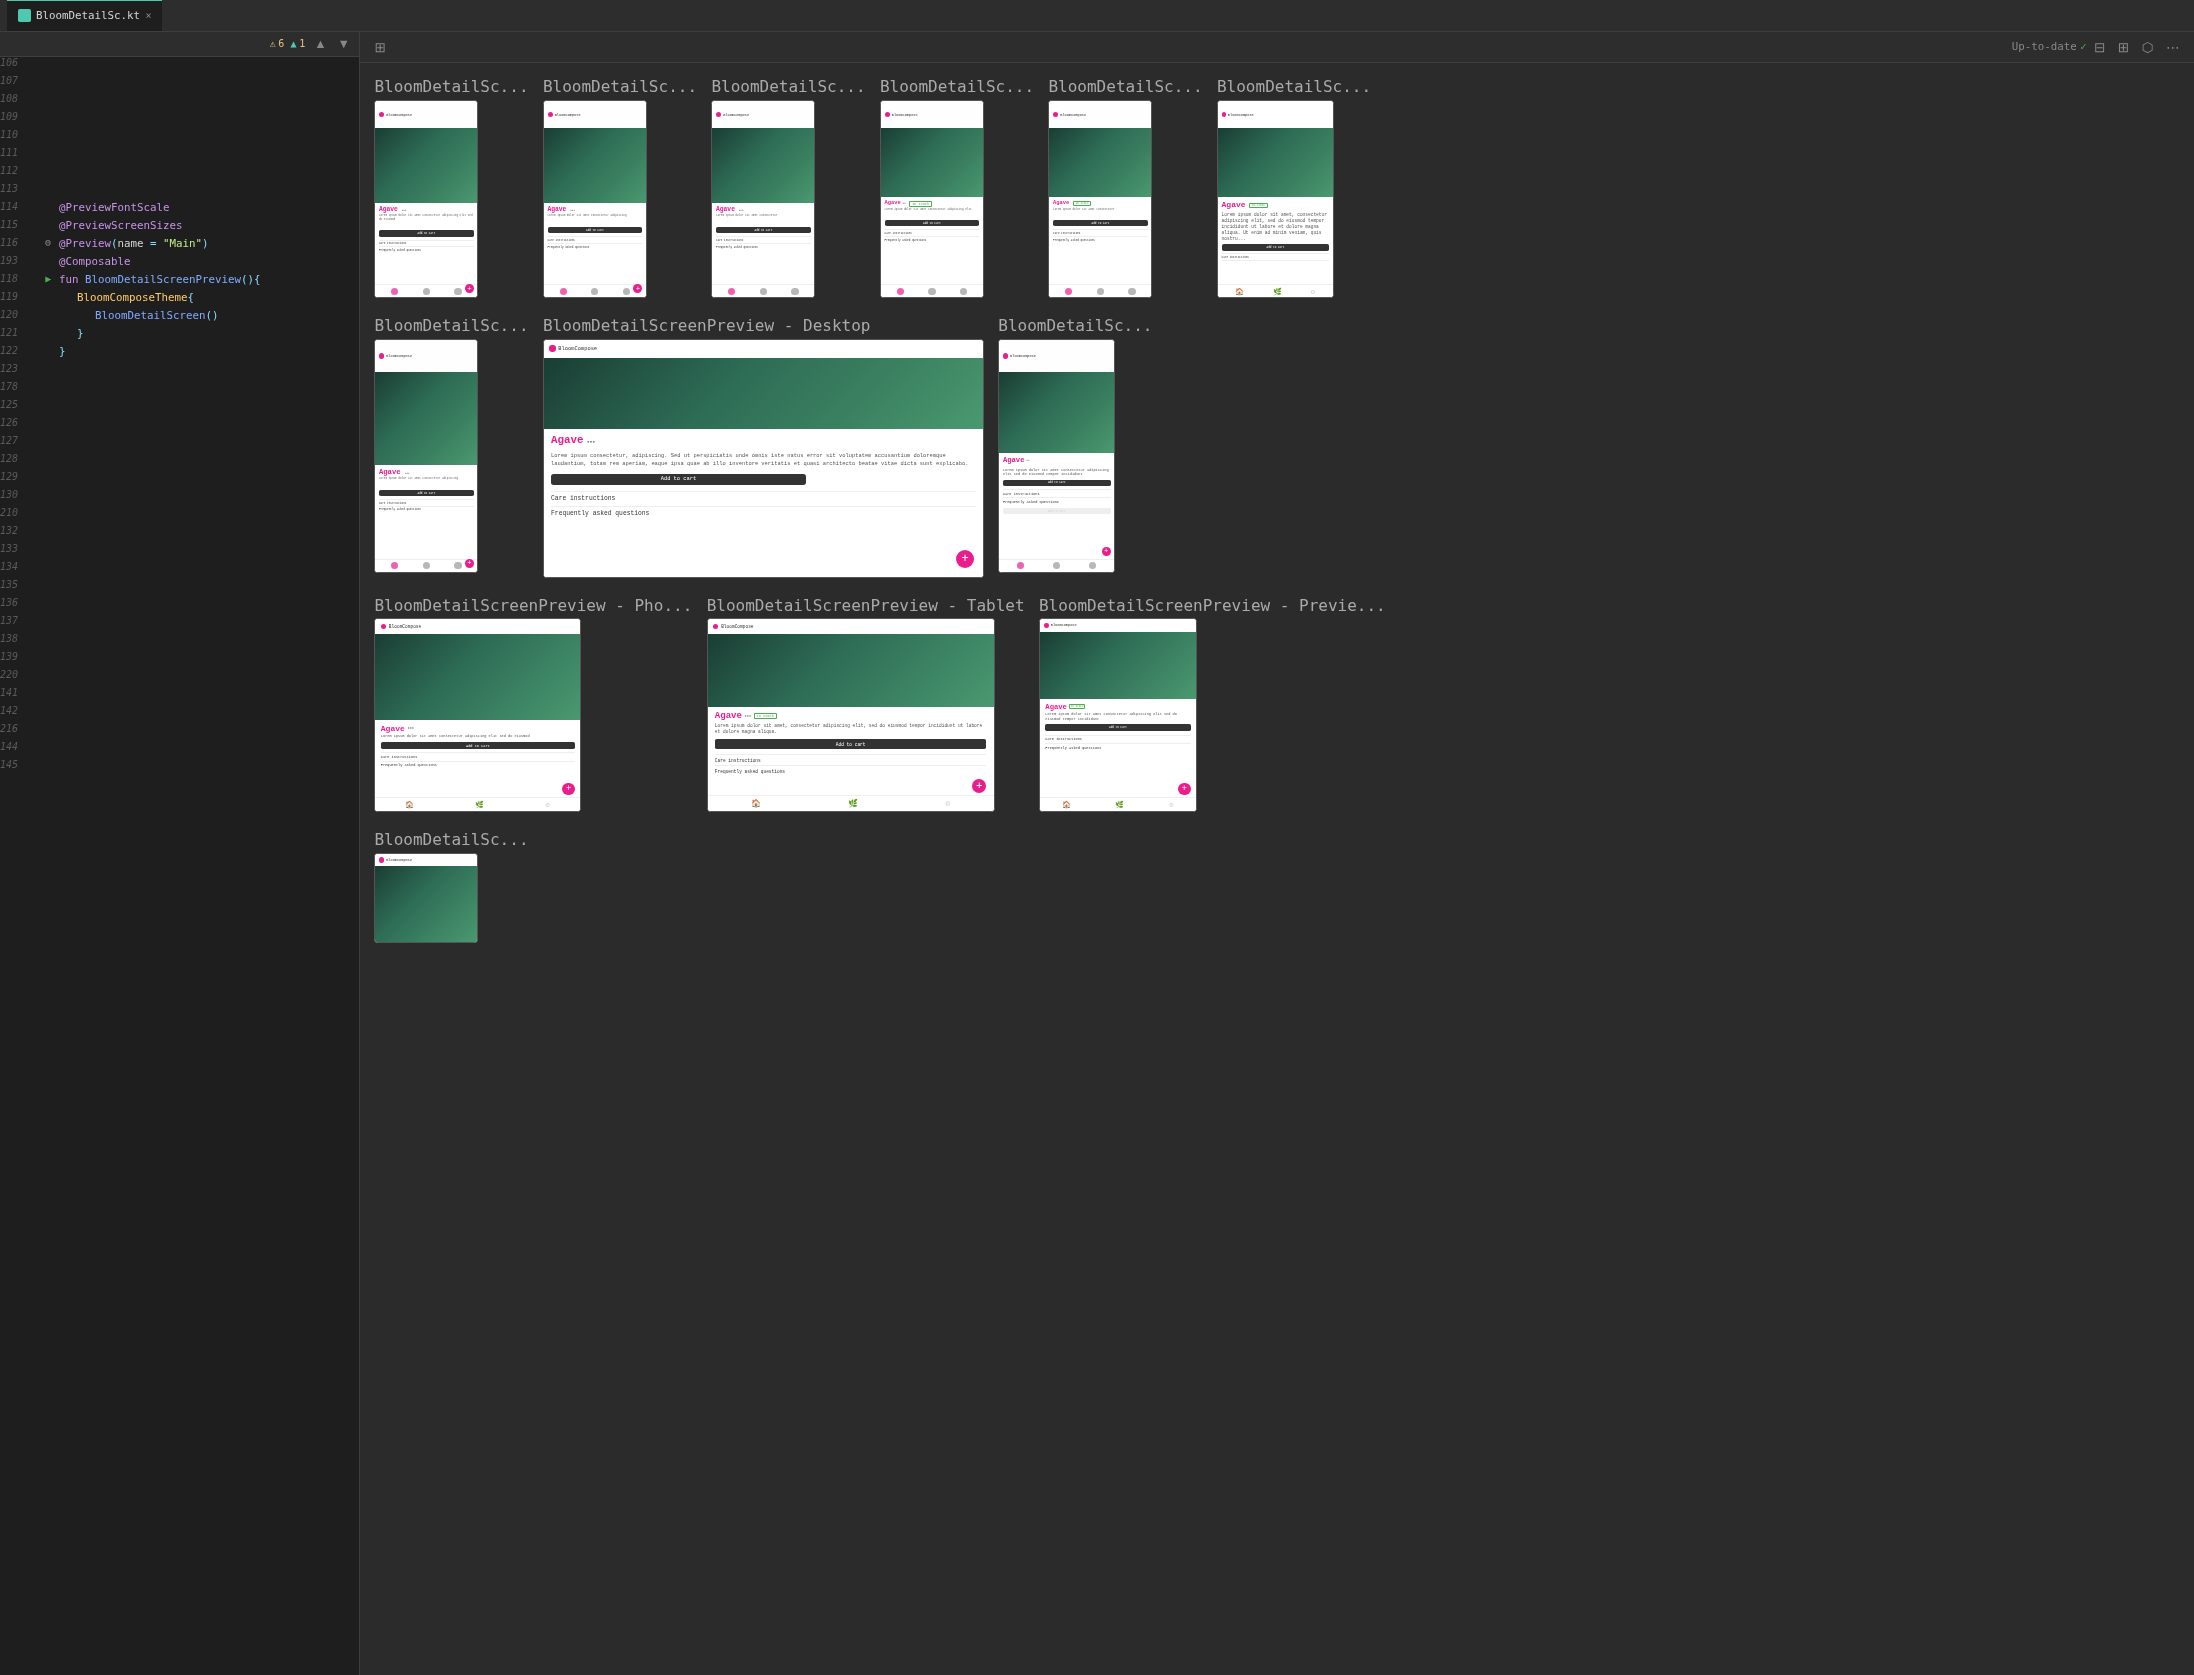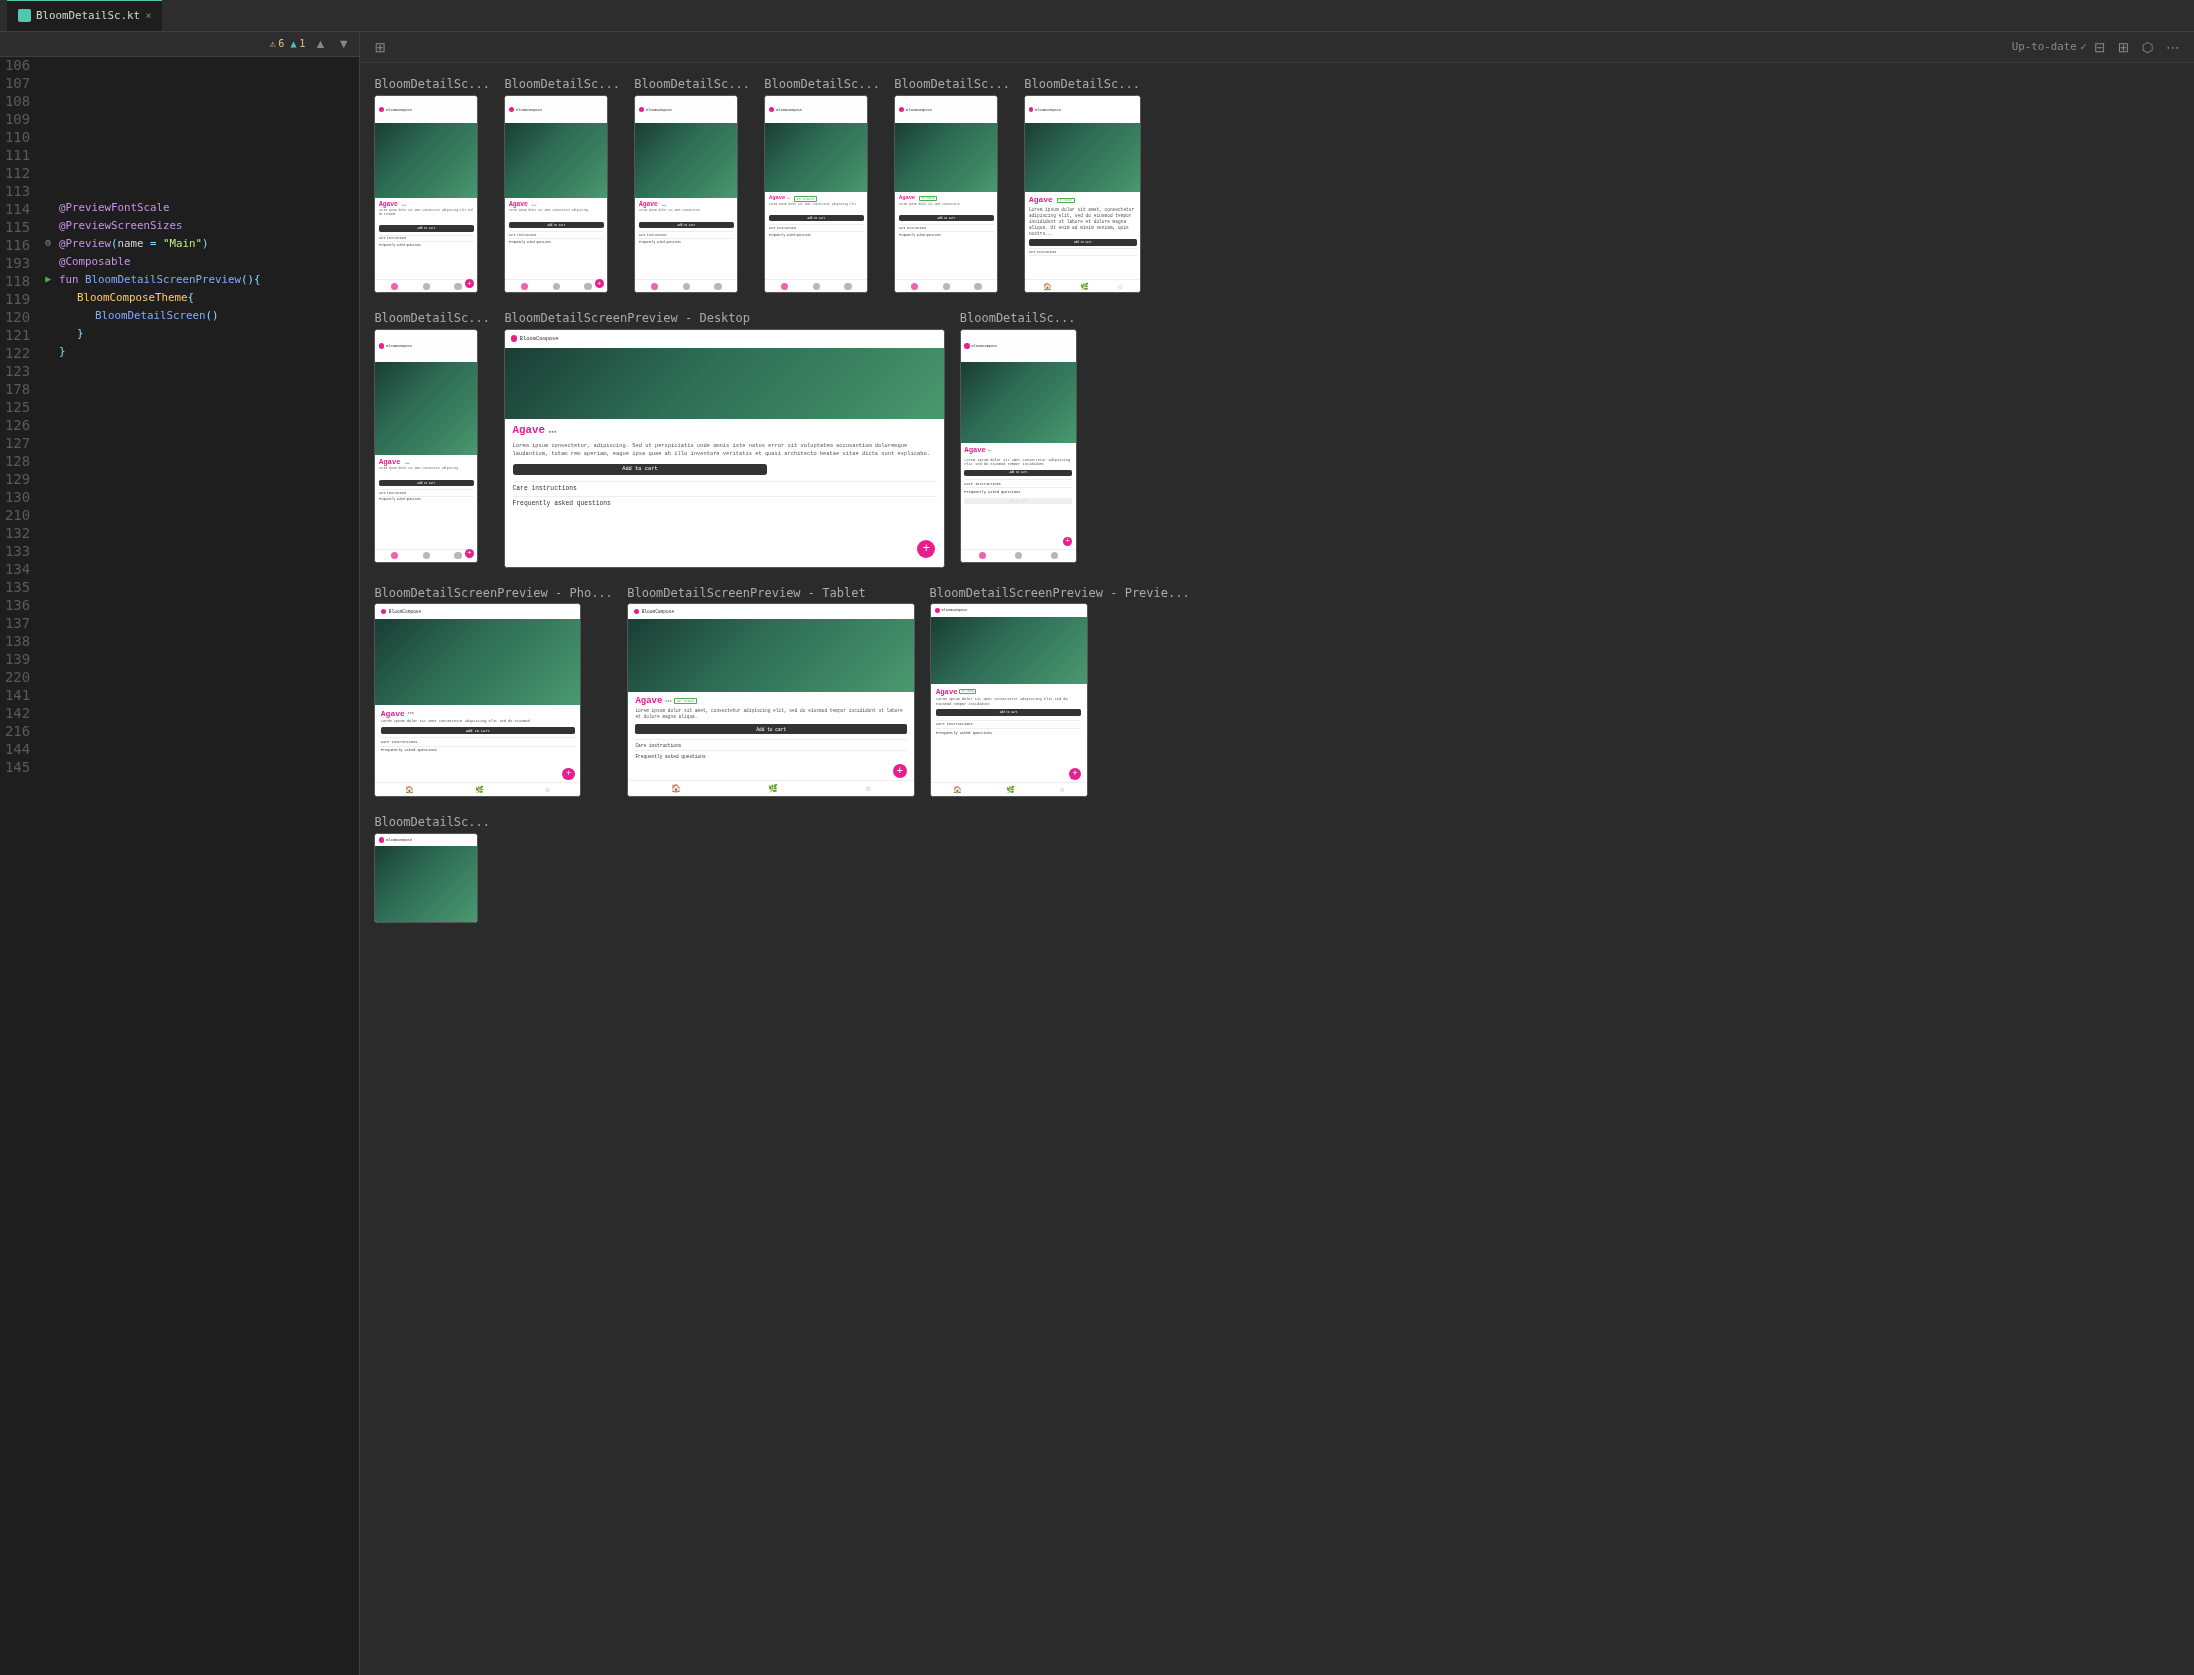--- a/index.html
+++ b/index.html
@@ -101,27 +101,27 @@
     }
 
     .code-line {
       display: flex;
       min-height: 18px;
       align-items: flex-start;
     }
 
     .line-number {
       width: 41px;
-      text-align: right;
       padding-right: 10.8px;
       color: #5a5a5a;
-      font-size: 14px;
+      font-size: 10px;
       user-select: none;
       flex-shrink: 0;
       padding-top: 0.9px;
+      font-style: italic;
     }
 
     .line-content {
       flex: 1;
       padding: 0.9px 3.6px;
       white-space: pre;
       font-size: 10.8px;
     }
 
     .kw { color: #c792ea; }
@@ -205,21 +205,21 @@
     }
 
     .preview-item {
       display: flex;
       flex-direction: column;
       gap: 3.6px;
       cursor: pointer;
     }
 
     .preview-label {
-      font-size: 12px;
+      font-size: 16px;
       color: #aaa;
       white-space: nowrap;
       overflow: hidden;
       text-overflow: ellipsis;
     }
 
     .preview-thumb {
       background: #f5f5f5;
       border-radius: 3.6px;
       overflow: hidden;

